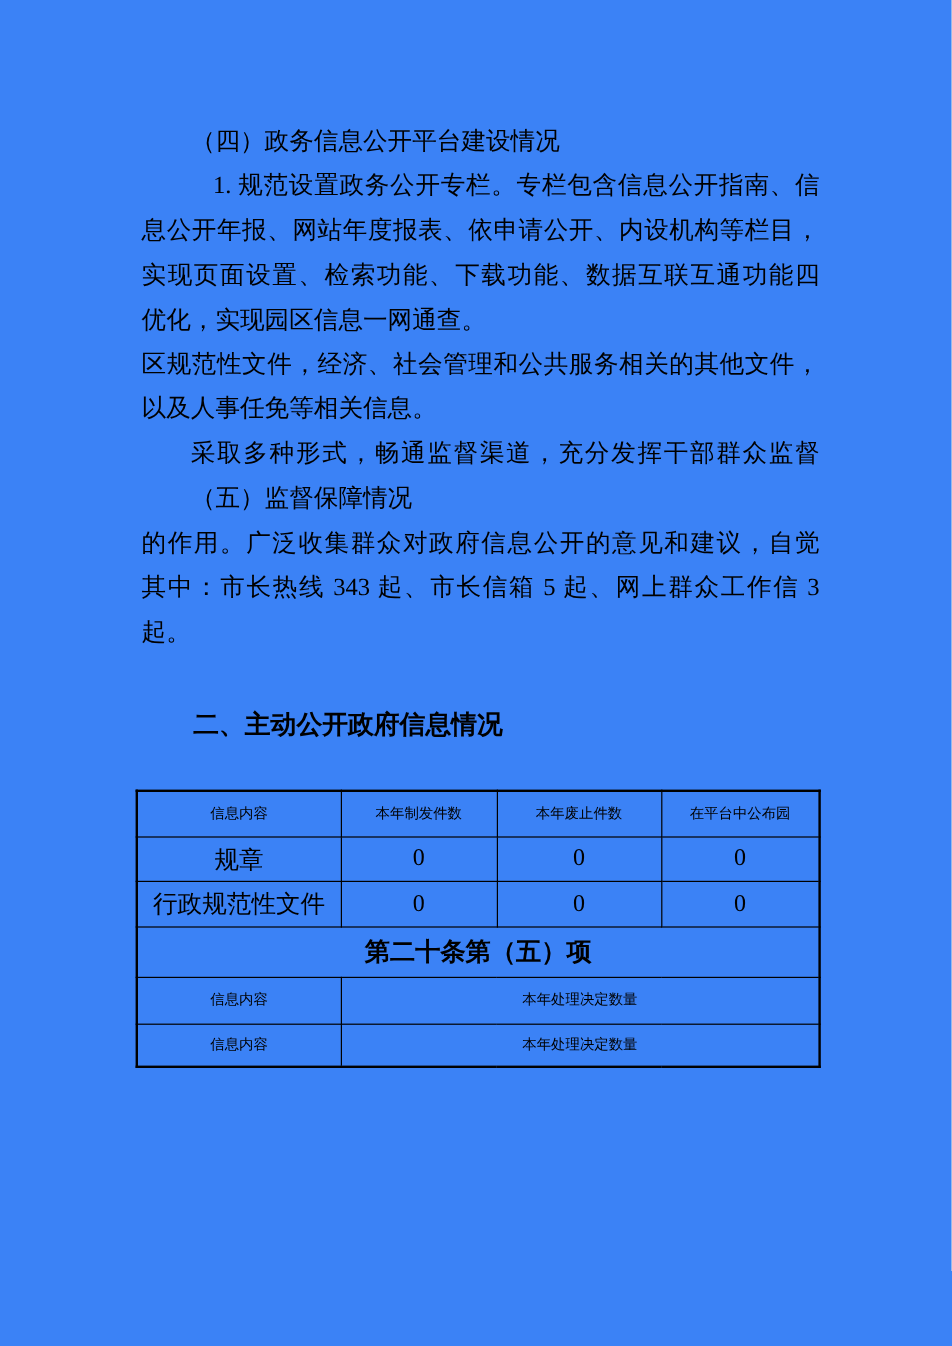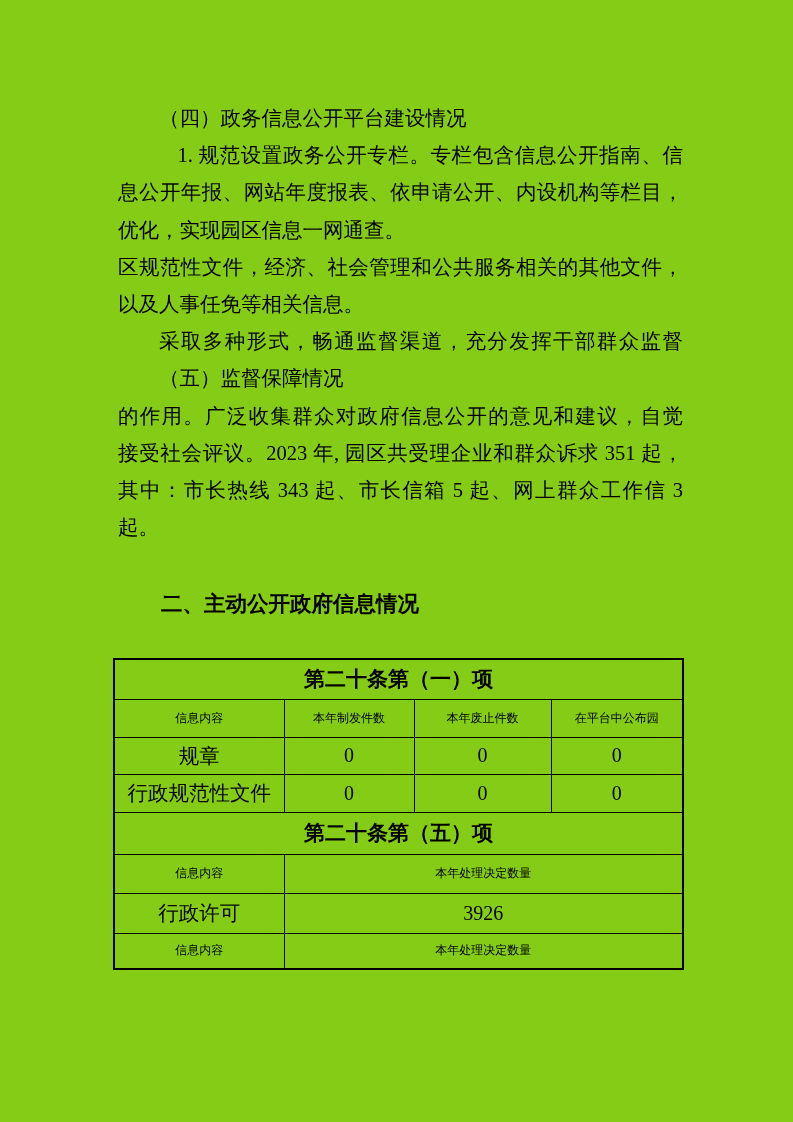--- a/index.html
+++ b/index.html
@@ -1,21 +1,21 @@
 <!DOCTYPE html>
 <html lang="zh"><head>
 <meta charset="utf-8">
 <style>
   html, body { margin: 0; padding: 0; background: #e8e8e8; }
   .page {
     position: relative;
     width: 793px;
     height: 1122px;
     margin: 0 auto;
-    background: #84cc16;
+    background: #3b82f6;
     color: #000000;
     overflow: hidden;
   }
   .doc {
     position: absolute;
     left: 118px;
     top: 100px;
     width: 565px;
   }
   .ln {
@@ -77,44 +77,41 @@
 </style>
 </head>
 <body>
 
 <div class="page">
 
   <div class="doc">
     <div class="ln in2">（四）政务信息公开平台建设情况</div>
     <div class="ln in3 jt">1. 规范设置政务公开专栏。专栏包含信息公开指南、信</div>
     <div class="ln jt">息公开年报、网站年度报表、依申请公开、内设机构等栏目，</div>
+    <div class="ln jt">实现页面设置、检索功能、下载功能、数据互联互通功能四</div>
     <div class="ln">优化，实现园区信息一网通查。</div>
     <div class="ln jt">区规范性文件，经济、社会管理和公共服务相关的其他文件，</div>
     <div class="ln">以及人事任免等相关信息。</div>
     <div class="ln in2 jt">采取多种形式，畅通监督渠道，充分发挥干部群众监督</div>
     <div class="ln in2">（五）监督保障情况</div>
     <div class="ln jt">的作用。广泛收集群众对政府信息公开的意见和建议，自觉</div>
-    <div class="ln jt">接受社会评议。2023 年, 园区共受理企业和群众诉求 351 起，</div>
     <div class="ln jt">其中：市长热线 343 起、市长信箱 5 起、网上群众工作信 3</div>
     <div class="ln">起。</div>
     <div class="ln hd in2">二、主动公开政府信息情况</div>
   </div>
 
   <table class="tbl">
     <colgroup>
         <col class="c1">
         <col class="c2">
         <col class="c3">
         <col class="c4">
       </colgroup>
 
     <tbody>
-        <tr style="height:40px">
-      <td colspan="4" class="t-title">第二十条第（一）项</td>
-    </tr>
     <tr style="height:38px">
       <td class="t-hdr">信息内容</td>
       <td class="t-hdr">本年制发件数</td>
       <td class="t-hdr">本年废止件数</td>
       <td class="t-hdr">在平台中公布园</td>
     </tr>
     <tr style="height:37px">
       <td class="t-lbl">规章</td>
       <td class="t-num">0</td>
       <td class="t-num">0</td>
@@ -127,24 +124,20 @@
       <td class="t-num">0</td>
     </tr>
 
     <tr style="height:42px">
       <td colspan="4" class="t-title">第二十条第（五）项</td>
     </tr>
     <tr style="height:39px">
       <td class="t-hdr">信息内容</td>
       <td colspan="3" class="t-hdr">本年处理决定数量</td>
     </tr>
-    <tr style="height:40px">
-      <td class="t-lbl">行政许可</td>
-      <td colspan="3" class="t-num">3926</td>
-    </tr>
 
     <tr style="height:36px">
       <td class="t-hdr">信息内容</td>
       <td colspan="3" class="t-hdr">本年处理决定数量</td>
     </tr>
   </tbody>
     </table>
 
 </div>
 

